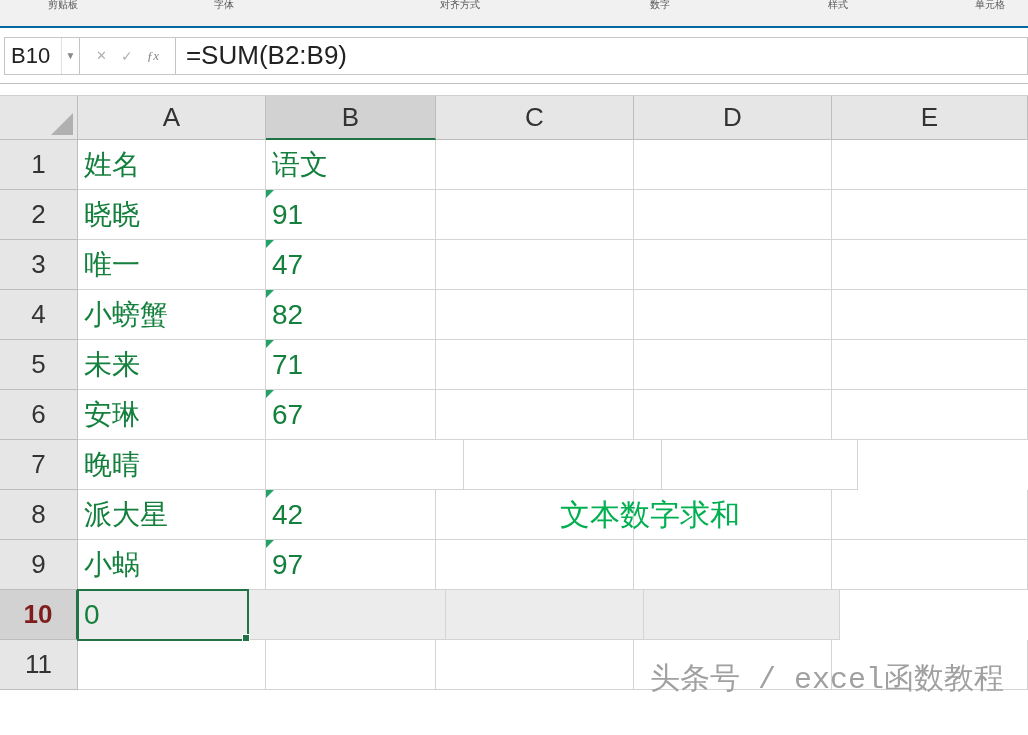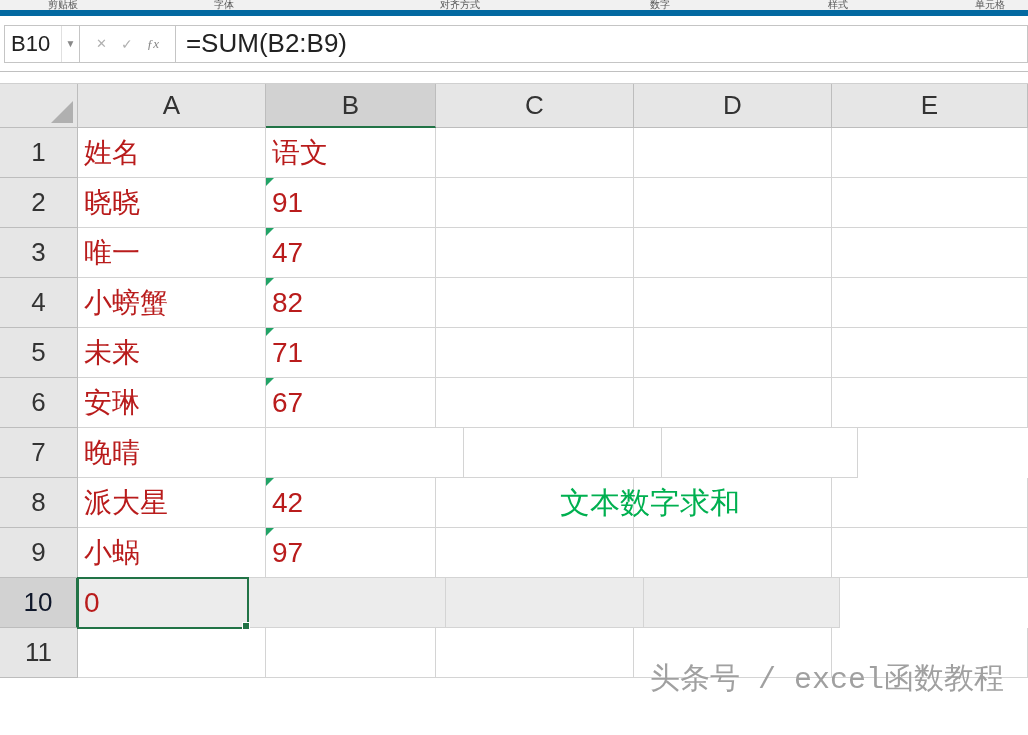--- a/index.html
+++ b/index.html
@@ -6,23 +6,23 @@
   body {
     font-family: "Microsoft YaHei", Arial, sans-serif;
     background: #fff;
     width: 1028px;
     height: 735px;
     overflow: hidden;
     position: relative;
   }
   
   .ribbon-groups {
-    height: 16px;
+    height: 28px;
     background: #f1f1f1;
-    border-bottom: 6px solid #0369a1;
+    border-bottom: 2px solid #0369a1;
     display: flex;
     font-size: 10px;
     color: #555;
     align-items: center;
     position: relative;
   }
   .ribbon-groups span {
     position: absolute;
     top: -2px;
   }
@@ -142,30 +142,31 @@
     border-bottom: 1px solid #bdbdbd;
     display: flex;
     align-items: center;
     justify-content: center;
     font-size: 26px;
     color: #333;
   }
   .row-header.selected {
     background: #d2d2d2;
     border-right: 2px solid #217346;
-    color: #0f172a;
+    color: #7f1d1d;
+    font-weight: bold;
   }
   .cell {
     border-right: 1px solid #d4d4d4;
     border-bottom: 1px solid #d4d4d4;
     font-size: 28px;
     padding: 0 6px;
     display: flex;
     align-items: center;
-    color: #b91c1c;
+    color: #15803d;
     background: #fff;
     position: relative;
   }
   .cell.selected-row { background: #ececec; }
   .cell.active {
     outline: 2px solid #217346;
     outline-offset: -1px;
     z-index: 5;
     background: #ececec;
   }

